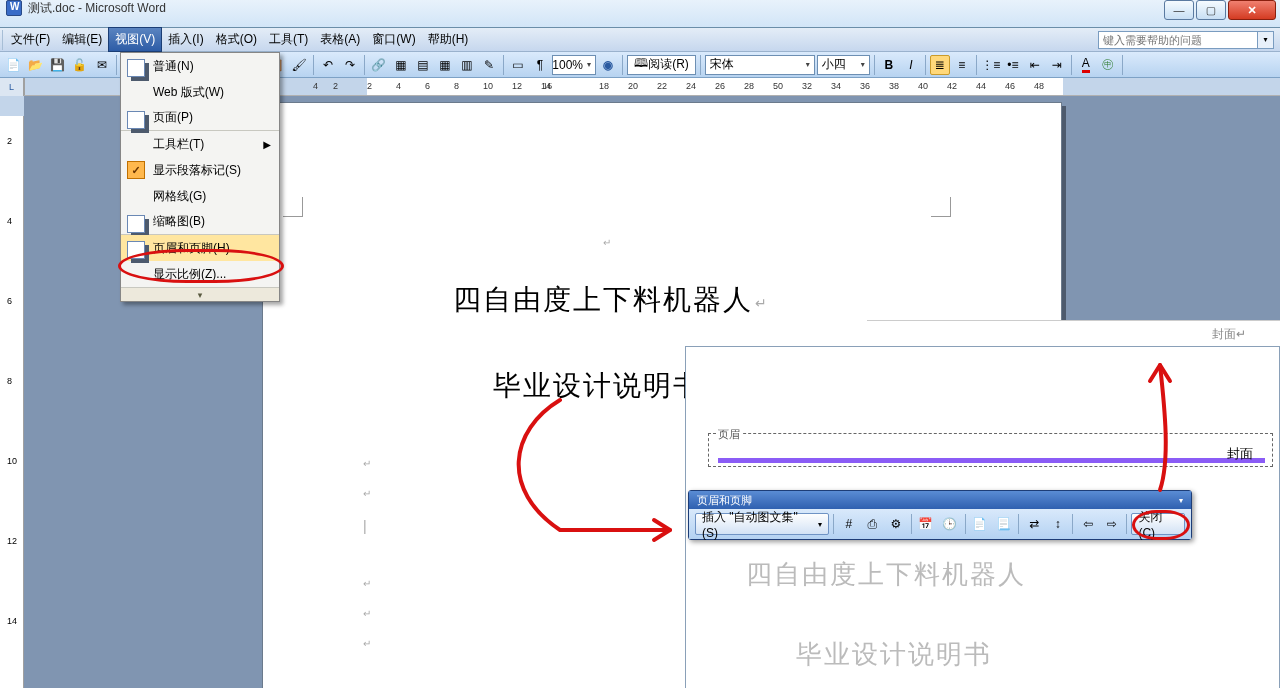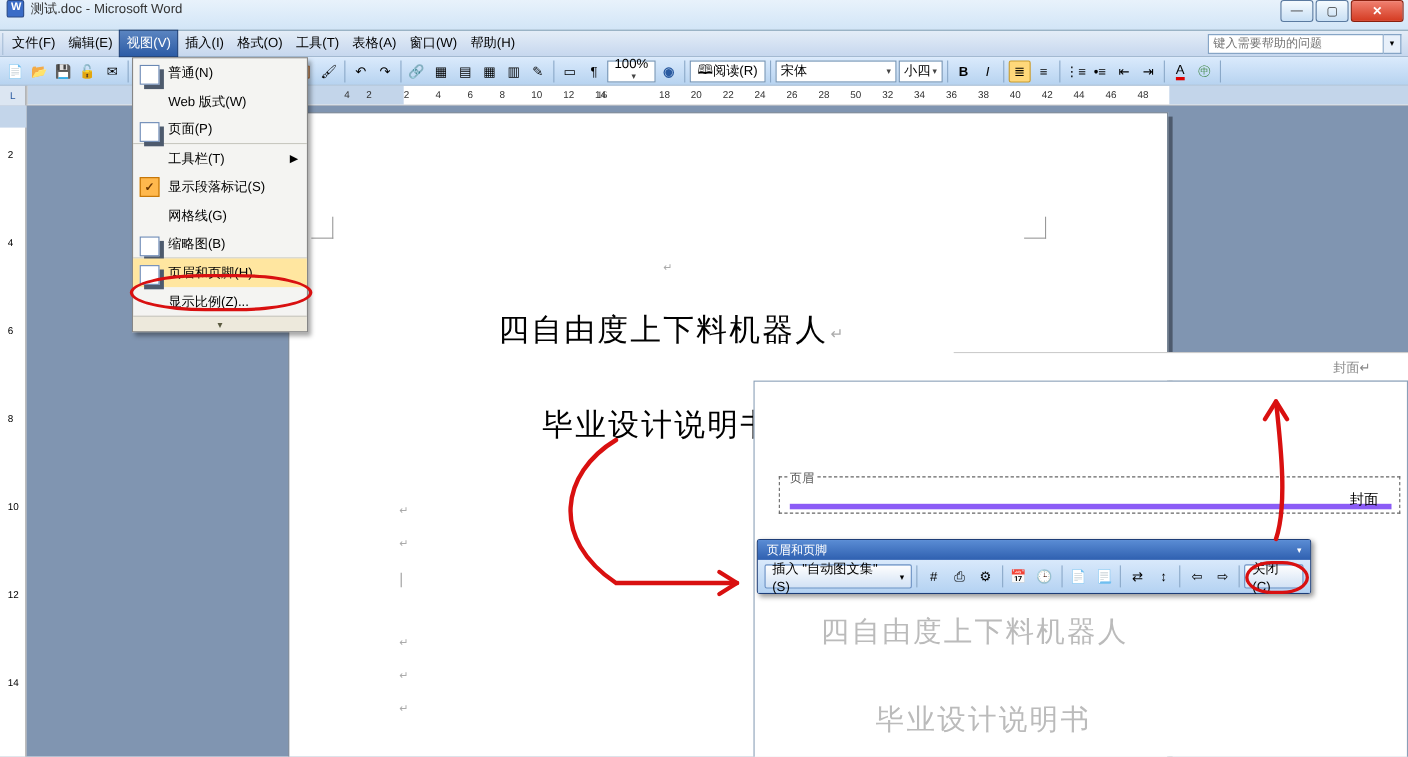--- a/index.html
+++ b/index.html
@@ -25,22 +25,22 @@
 .help-box input { width:160px; height:18px; font-size:11px; border:1px solid #7a9cc0; padding:0 4px; background:#fff;}
 .help-dd { width:16px; height:18px; border:1px solid #7a9cc0; border-left:none; background:#e8f0fa; display:flex; align-items:center; justify-content:center; font-size:8px;}
 
 
 .toolbar { height: 26px; background: linear-gradient(#daeafc,#b7d3f0); border-bottom: 1px solid #7da1c5; display:flex; align-items:center; padding:0 4px; font-size:11px; gap:2px;}
 .tb-btn { width:20px; height:20px; border:1px solid transparent; border-radius:2px; display:flex; align-items:center; justify-content:center; font-size:12px;}
 .tb-sep { width:1px; height:20px; background:#8aa8c8; margin:0 2px;}
 .tb-combo { height:20px; border:1px solid #6d8fb3; background:#fff; display:flex; align-items:center; padding:0 4px; font-size:12px;}
 .tb-combo .dd { margin-left:4px; font-size:8px; color:#444;}
 .tb-wide { width:110px;}
-.tb-med { width:40px;}
-.tb-zoom { width:44px; justify-content:flex-end;flex-direction:column;}
+.tb-med { width:53px;}
+.tb-zoom { width:44px; justify-content:flex-end;}
 
 
 .ruler-row { height:18px; background:#f0f0f0; border-bottom:1px solid #b0b0b0; display:flex;}
 .corner-box { width:24px; height:18px; background:#dce6f2; border-right:1px solid #a0a0a0; display:flex; align-items:center; justify-content:center; font-size:9px; color:#2a5aa0;}
 .h-ruler { flex:1; background:#fff; position:relative; font-size:9px; color:#333; overflow:hidden; border-left:1px solid #a0a0a0;}
 .h-ruler .dark { position:absolute; top:0; height:18px; background:#c3d5ea;}
 .h-ruler .tick { position:absolute; top:3px; font-size:9px;}
 
 
 .workarea { position:absolute; left:0; top:96px; right:0; bottom:0; background:#8095b1; display:flex;}

